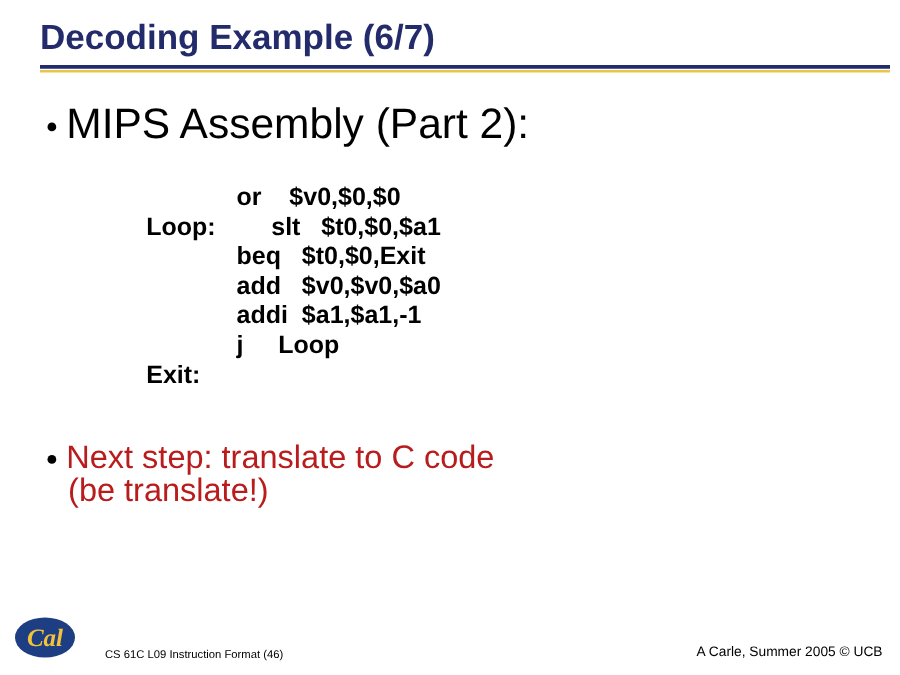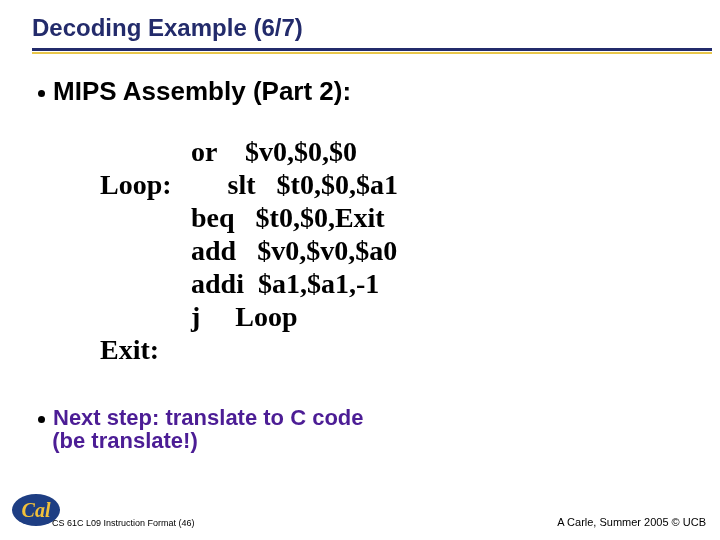--- a/index.html
+++ b/index.html
@@ -8,81 +8,81 @@
     height: 540px;
     background: #ffffff;
     font-family: Arial, Helvetica, sans-serif;
     position: relative;
     overflow: hidden;
   }
   .title-wrap {
     padding: 14px 0 0 32px;
   }
   .title {
-    font-size: 24px;
+    font-size: 28px;
     font-weight: bold;
     color: #232B6B;
     display: inline-block;
     padding-bottom: 4px;
   }
   .rule1 {
     height: 3px;
     background: #232B6B;
     margin: 2px 8px 0 32px;
   }
   .rule2 {
     height: 2px;
     background: #E8C64A;
     margin: 1px 8px 0 32px;
   }
   .content {
     padding: 22px 40px 0 40px;
   }
   .bullet-line {
-    font-size: 26px;
-    font-weight: bold;
+    font-size: 34px;
+    font-weight: normal;
     color: #000;
     margin-bottom: 28px;
   }
   .bullet-dot {
     display: inline-block;
     width: 7px;
     height: 7px;
     background: #000;
     border-radius: 50%;
     vertical-align: middle;
     margin-right: 8px;
     margin-left: -2px;
   }
   .code-block {
-    font-family: Liberation Serif, serif;
-    font-size: 28px;
+    font-family: Liberation Sans, sans-serif;
+    font-size: 20px;
     font-weight: bold;
     color: #000;
     white-space: pre;
-    margin-left: 60px;
+    margin-left: 77px;
     line-height: 1.18;
     margin-bottom: 40px;
   }
   .next-step {
-    font-size: 22px;
-    font-weight: bold;
-    color: #4c1d95;
+    font-size: 26px;
+    font-weight: normal;
+    color: #b91c1c;
     line-height: 1.05;
   }
   .logo {
     position: absolute;
     left: 10px;
     bottom: 12px;
     width: 52px;
     height: 36px;
   }
   .footer-left {
     position: absolute;
-    left: 52px;
+    left: 84px;
     bottom: 12px;
     font-size: 9px;
     color: #000;
   }
   .footer-right {
     position: absolute;
     right: 14px;
     bottom: 12px;
     font-size: 11px;
     color: #000;

